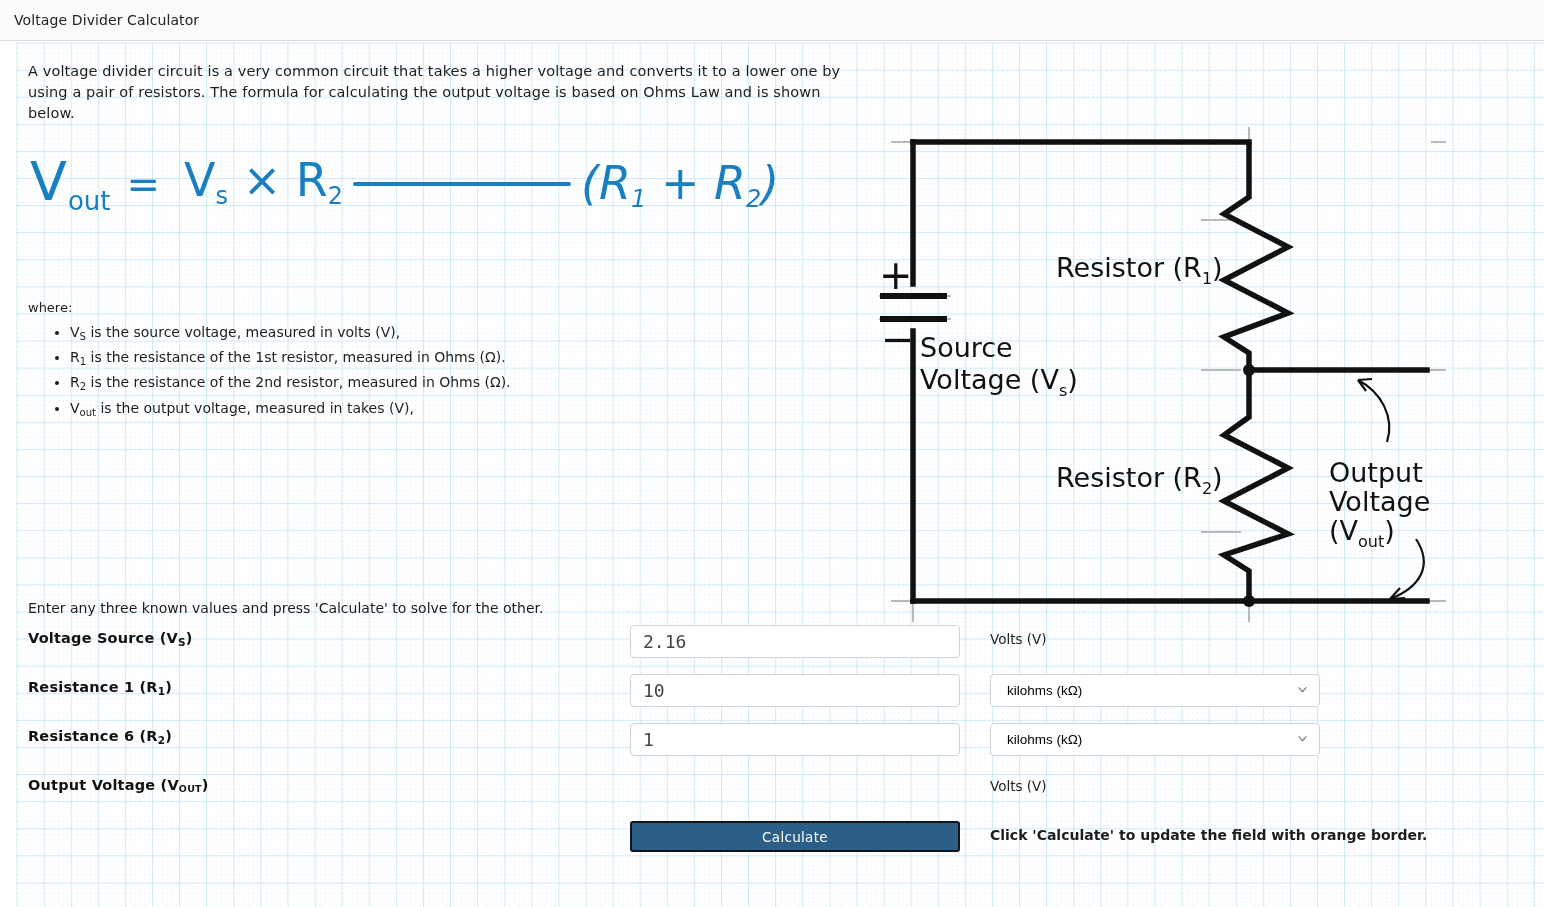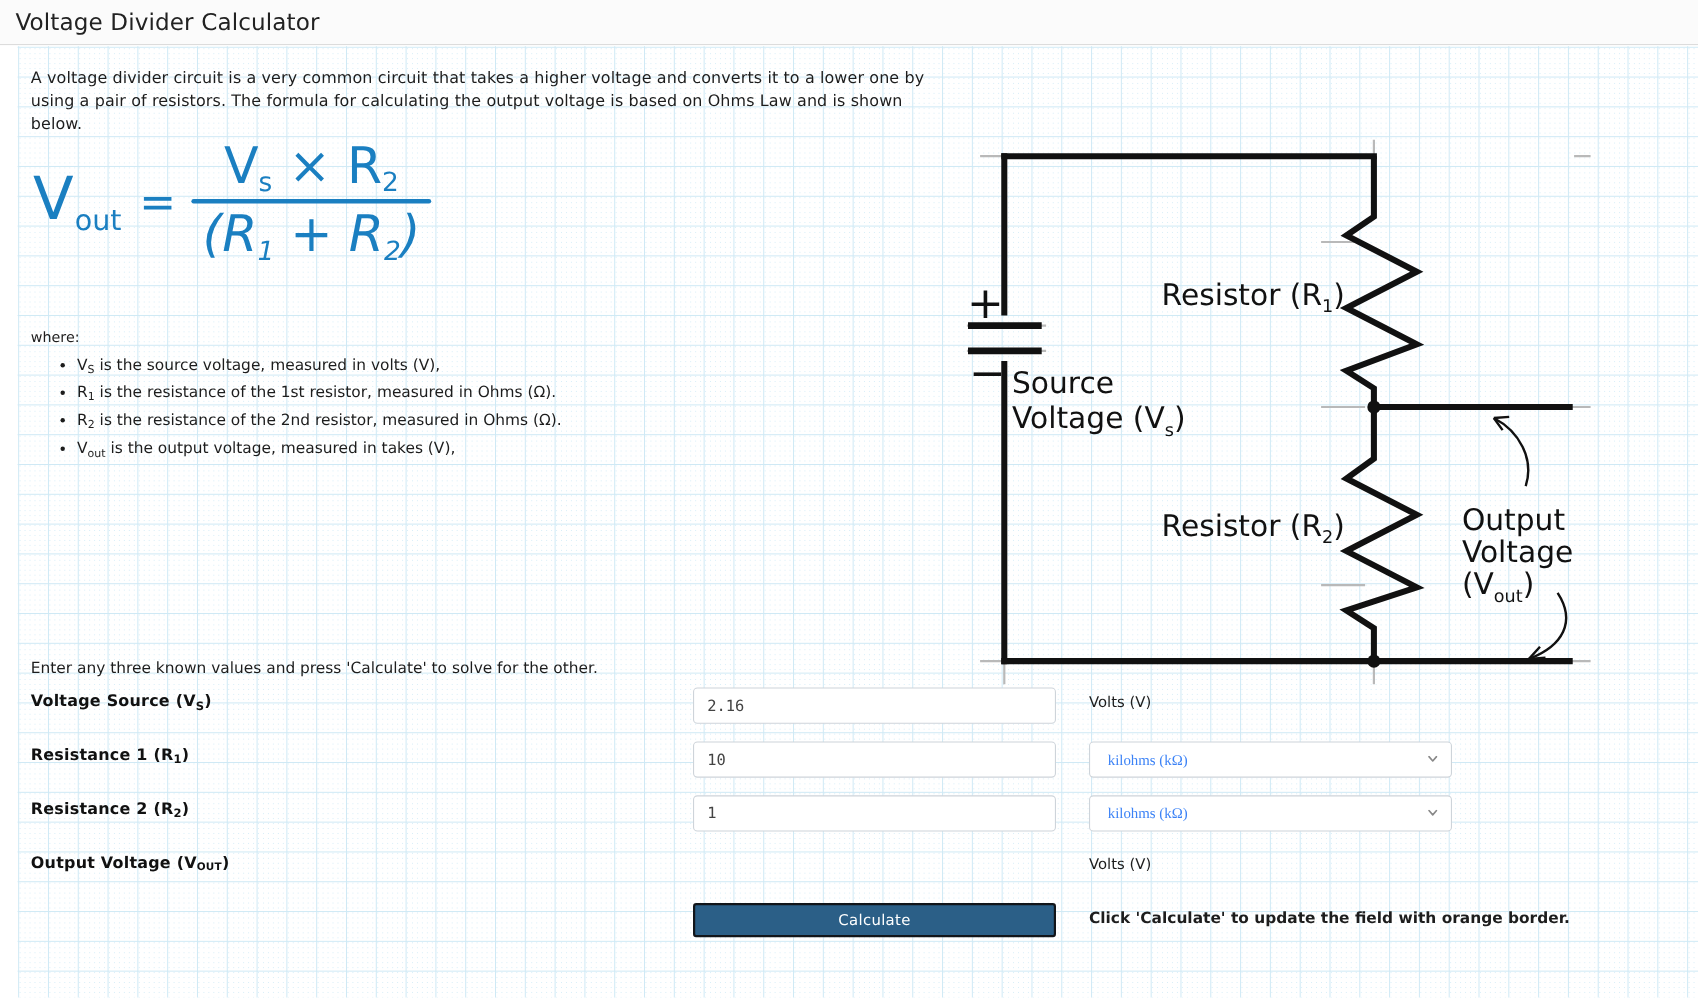--- a/index.html
+++ b/index.html
@@ -19,21 +19,21 @@
     background: #fbfbfb;
     border-bottom: 1px solid #dcdcdc;
     display: flex;
     align-items: center;
     padding-left: 14px;
     position: relative;
     z-index: 5;
   }
   #app-title {
     font-family: "DejaVu Sans", sans-serif;
-    font-size: 21px;
+    font-size: 14px;
     font-weight: 400;
     color: #222;
     letter-spacing: 0.1px;
   }
 
   
   #page-canvas {
     position: absolute;
     top: 42px;
     left: 0;
@@ -73,21 +73,21 @@
     top: 82px;
     color: #1a7fc1;
     height: 120px;
     display: flex;
     align-items: center;
     user-select: none;
   }
   #formula-vout { font-size: 54px; line-height: 1; position: relative; text-align: center; }
   #formula-vout .sub { font-size: 26px; vertical-align: -10px; margin-left: 1px; }
   #formula-eq { font-size: 40px; margin: 0 14px 0 16px; }
-  #formula-fraction { display: flex; flex-direction: column; align-items: center; }
+  #formula-fraction { display: flex; flex-direction: row; align-items: center; }
   #formula-num {
     font-size: 46px;
     line-height: 1.05;
     padding: 0 10px 2px 10px;
     white-space: nowrap;
   }
   #formula-num .sub { font-size: 24px; vertical-align: -8px; }
   #formula-bar {
     width: 218px;
     height: 4px;
@@ -152,21 +152,21 @@
   .value-input {
     position: absolute;
     left: 614px;
     top: 0;
     width: 330px;
     height: 33px;
     border: 1px solid #ced4da;
     border-radius: 4px;
     background: #ffffff;
     font-family: "DejaVu Sans Mono", monospace;
-    font-size: 14px;
+    font-size: 18px;
     color: #444;
     padding: 0 12px;
     outline: none;
   }
   .value-input.highlight { border: 1.6px solid #e8912d; }
 
   .unit-static {
     position: absolute;
     left: 974px;
     top: 6px;
@@ -175,23 +175,23 @@
   }
   .unit-select {
     position: absolute;
     left: 974px;
     top: 0;
     width: 330px;
     height: 33px;
     border: 1px solid #ced4da;
     border-radius: 4px;
     background: #ffffff;
-    font-family: Liberation Serif, serif;
+    font-family: Liberation Sans, sans-serif;
     font-size: 13.5px;
-    color: #3b82f6;
+    color: #000000;
     padding: 0 28px 0 16px;
     appearance: none;
     -webkit-appearance: none;
     outline: none;
   }
   .select-wrap { position: absolute; left: 0; top: 0; }
   .chevron {
     position: absolute;
     left: 1282px;
     top: 13px;
@@ -290,21 +290,21 @@
       <select class="unit-select">
         <option>kilohms (kΩ)</option>
       </select>
       <svg class="chevron" viewBox="0 0 10 7">
         <path d="M1 1 L5 5.6 L9 1" stroke="#888" stroke-width="1.7" fill="none" stroke-linecap="round" stroke-linejoin="round"></path>
       </svg>
     </div>
   </div>
 
   <div class="form-row r2">
-    <div class="row-label hand"><span>Resistance 2 (R</span><span class="sub">2</span><span>)</span></div>
+    <div class="row-label hand"><span>Resistance 6 (R</span><span class="sub">2</span><span>)</span></div>
     <input class="value-input" type="text" value="1" style="">
     <div class="select-wrap">
       <select class="unit-select">
         <option>kilohms (kΩ)</option>
       </select>
       <svg class="chevron" viewBox="0 0 10 7">
         <path d="M1 1 L5 5.6 L9 1" stroke="#888" stroke-width="1.7" fill="none" stroke-linecap="round" stroke-linejoin="round"></path>
       </svg>
     </div>
   </div>

